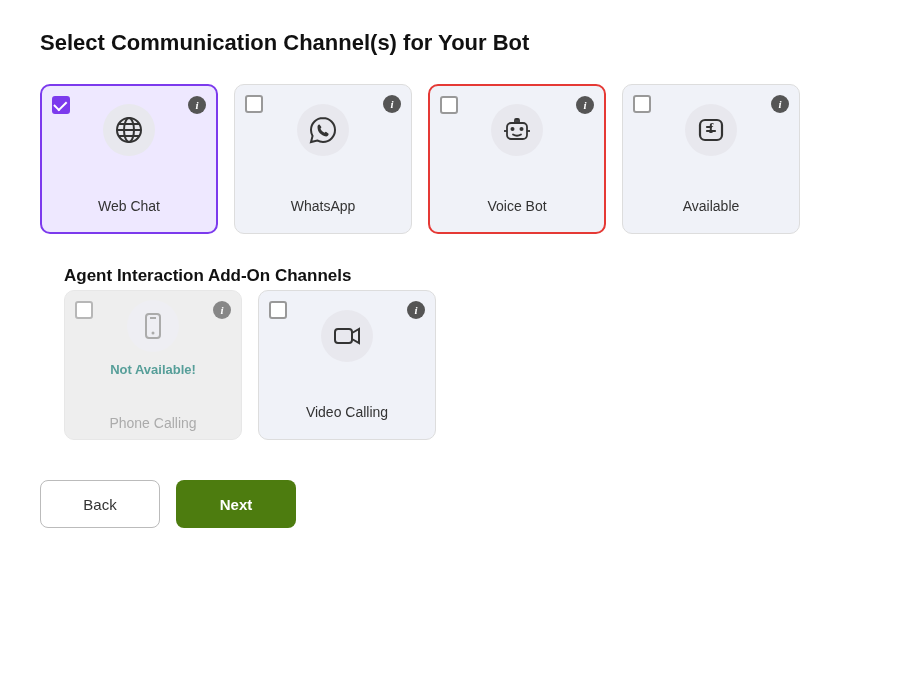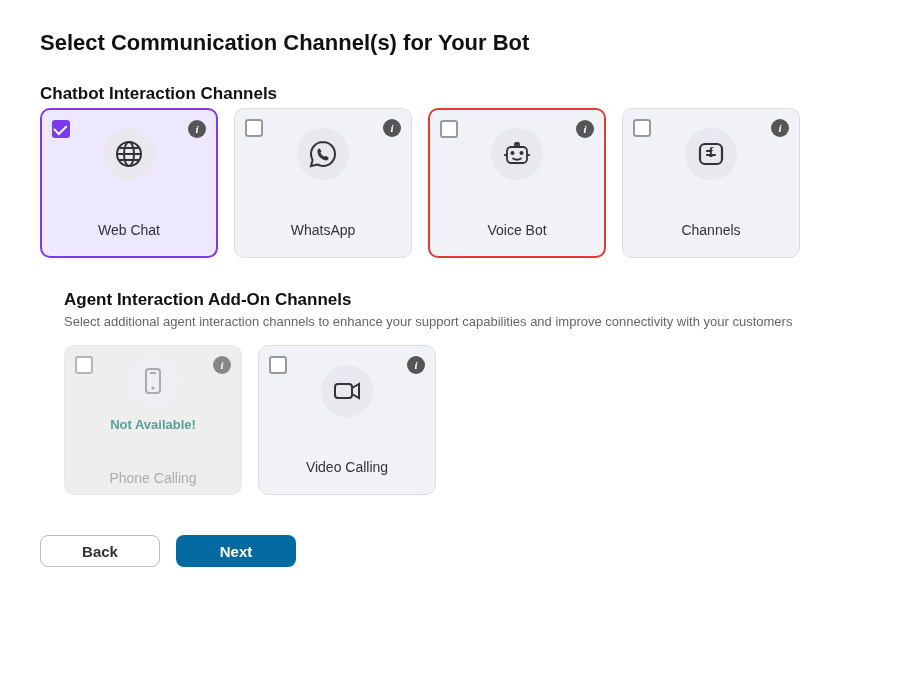--- a/index.html
+++ b/index.html
@@ -130,48 +130,47 @@
       margin-bottom: 6px;
     }
     .section2 { margin-top: 4px; padding-left: 24px; }
     .buttons-row {
       display: flex;
       gap: 16px;
       margin-top: 40px;
     }
     .btn-back {
       width: 120px;
-      height: 32px;
+      height: 48px;
       border-radius: 8px;
       border: 1.5px solid #bbb;
       background: #fff;
       font-size: 15px;
-      font-weight: 700;
+      font-weight: 400;
       color: #333;
       cursor: pointer;
     }
     .btn-next {
       width: 120px;
-      height: 32px;
+      height: 48px;
       border-radius: 8px;
       border: none;
-      background: #0369a1;
+      background: #4d7c0f;
       font-size: 15px;
       font-weight: 600;
       color: #fff;
       cursor: pointer;
     }
   </style>
 </head>
 <body>
 
 <h1>Select Communication Channel(s) for Your Bot</h1>
 
 <div>
-  <div class="section-title">Chatbot Interaction Channels</div>
   <div class="channels-grid">
 
     <div class="channel-card selected">
       <div class="channel-checkbox checked"></div>
       <div class="info-icon">i</div>
       <div class="channel-icon">
         <svg viewBox="0 0 30 30" fill="none" stroke="#333" stroke-width="2">
           <circle cx="15" cy="15" r="12"></circle>
           <ellipse cx="15" cy="15" rx="5" ry="12"></ellipse>
           <line x1="3" y1="15" x2="27" y2="15"></line>
@@ -216,29 +215,28 @@
     <div class="channel-card">
       <div class="channel-checkbox"></div>
       <div class="info-icon">i</div>
       <div class="channel-icon">
         <svg viewBox="0 0 30 30" fill="none" stroke="#333" stroke-width="2.2">
           <path d="M9 5h12a5 5 0 015 5v10a5 5 0 01-5 5h-12a5 5 0 01-5-5V10a5 5 0 015-5z"></path>
           <path d="M11 12h4m-4 4h8" stroke-linecap="round"></path>
           <text x="15" y="18" text-anchor="middle" font-size="14" font-weight="800" font-family="Georgia,serif" fill="#333" stroke="none">f</text>
         </svg>
       </div>
-      <span class="channel-label">Channels</span>
+      <span class="channel-label">Available</span>
     </div>
 
   </div>
 </div>
 
 <div class="section2">
   <div class="section-title">Agent Interaction Add-On Channels</div>
-  <div class="section-desc">Select additional agent interaction channels to enhance your support capabilities and improve connectivity with your customers</div>
   <div class="channels-grid">
 
     <div class="channel-card disabled">
       <div class="channel-checkbox"></div>
       <div class="info-icon">i</div>
       <div class="channel-icon">
         <svg viewBox="0 0 30 30" fill="none" stroke="#888" stroke-width="2">
           <rect x="8" y="3" width="14" height="24" rx="3"></rect>
           <circle cx="15" cy="22" r="1.5" fill="#888" stroke="none"></circle>
           <line x1="12" y1="7" x2="18" y2="7"></line>

